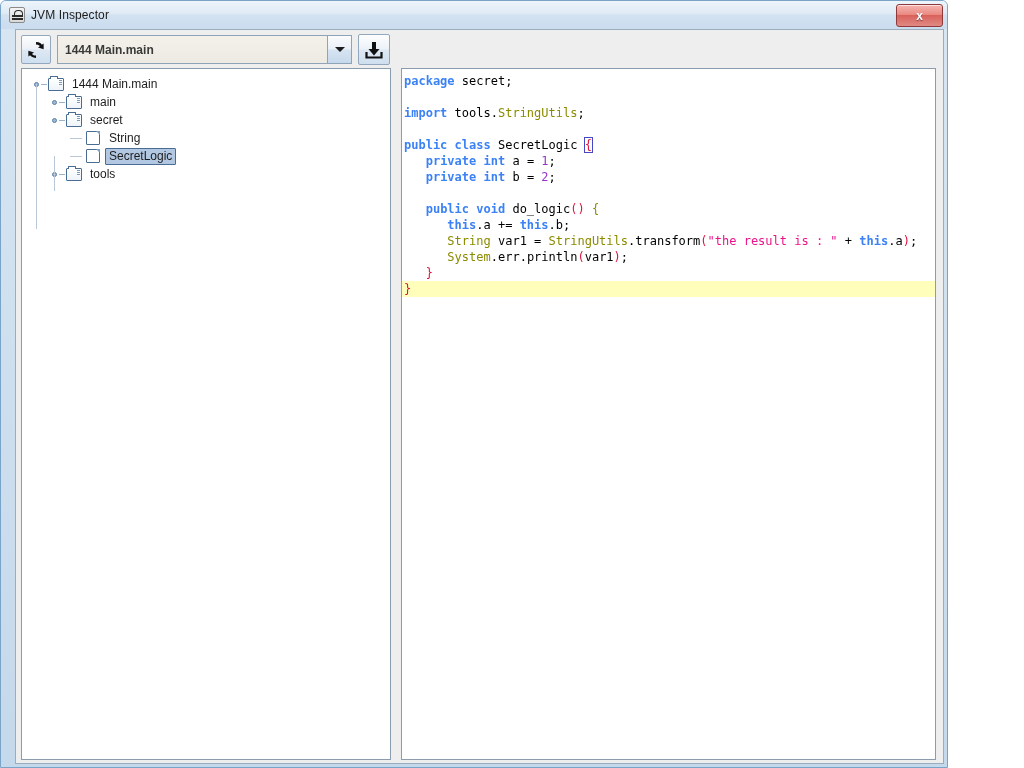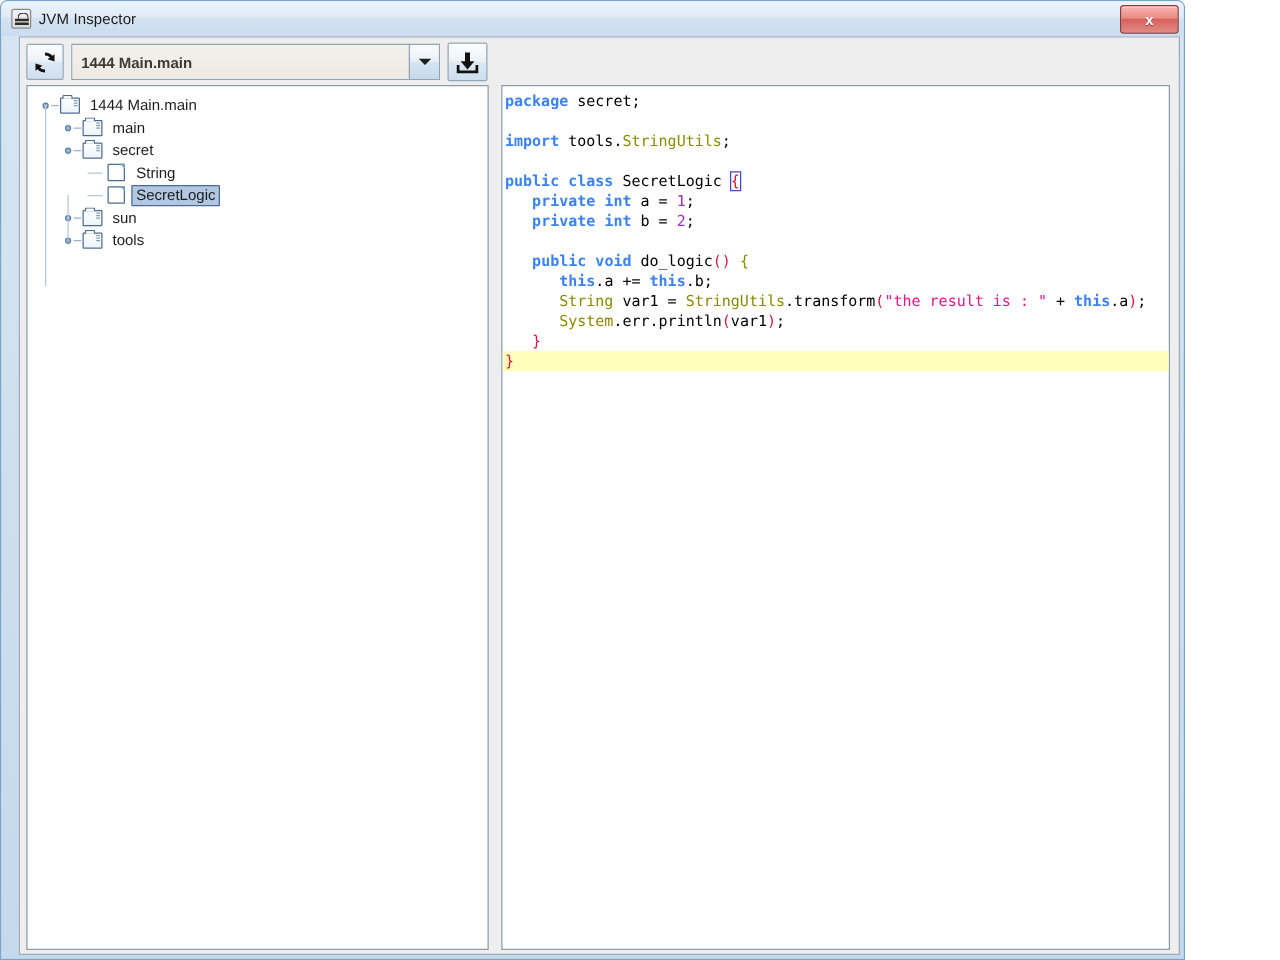--- a/index.html
+++ b/index.html
@@ -429,26 +429,20 @@
             <div class="tnode">
               <span class="indent" style="width: 46px;"></span>
               <span class="handle leaf"></span>
               <span class="dicon"></span>
               <span class="tlabel sel">SecretLogic</span>
             </div>
             <div class="tnode">
               <span class="indent" style="width: 28px;"></span>
               <span class="handle has"></span>
               <span class="ficon"></span>
-              <span class="tlabel">sun</span>
-            </div>
-            <div class="tnode">
-              <span class="indent" style="width: 28px;"></span>
-              <span class="handle has"></span>
-              <span class="ficon"></span>
               <span class="tlabel">tools</span>
             </div>
             <div class="vline" style="left: 14px; top: 15px; height: 145px;"></div>
             <div class="vline" style="left: 32px; top: 87px; height: 35px;"></div>
           </div>
       </div>
 
       <div class="divider"></div>
 
       <div class="pane-right">

